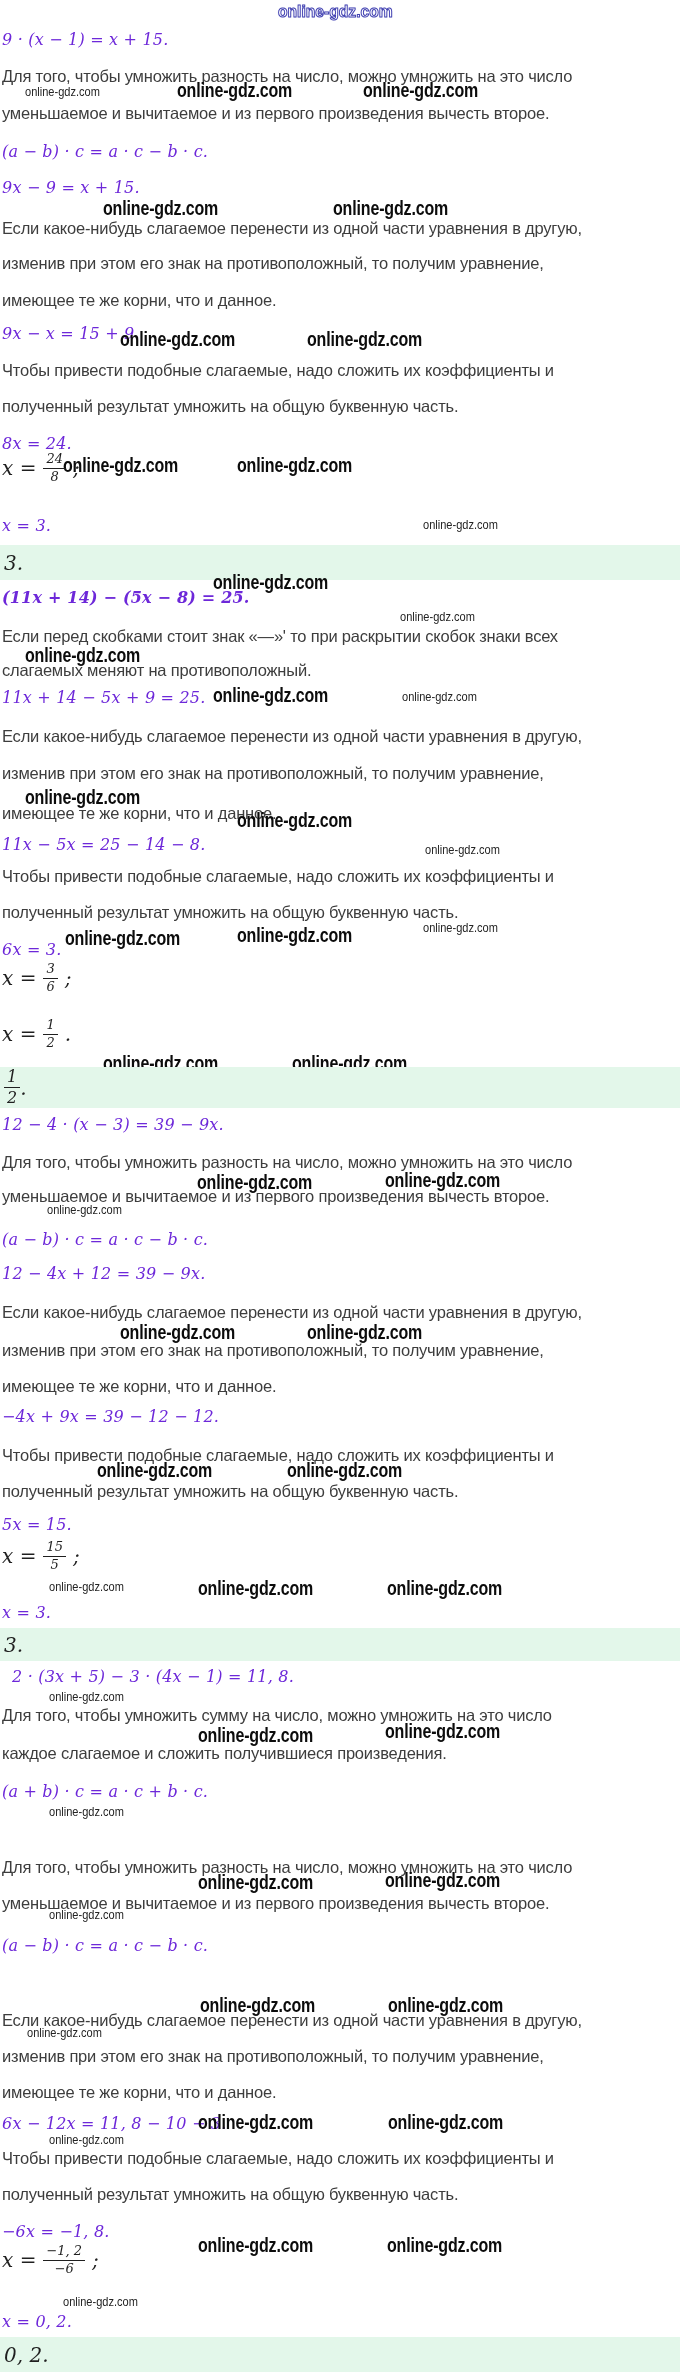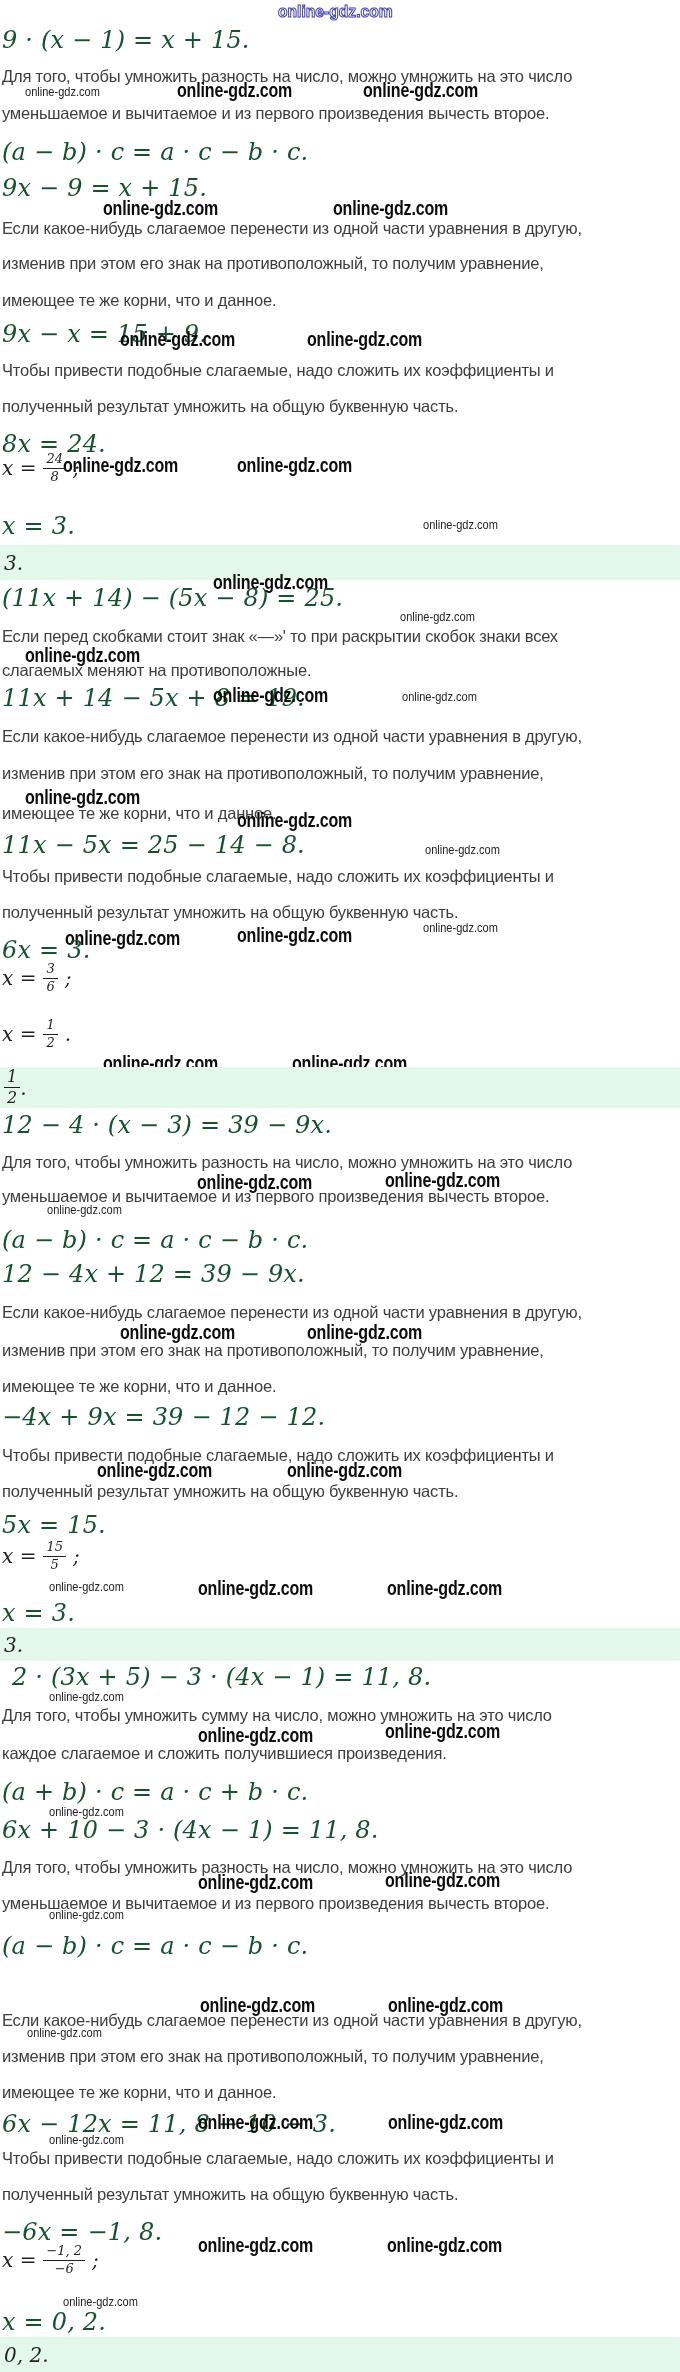--- a/index.html
+++ b/index.html
@@ -6,21 +6,21 @@
   html, body { background:#ffffff; }
   body { font-family:"Liberation Sans", sans-serif; }
   .page { position:relative; width:680px; height:2372px; background:#fff; overflow:hidden; }
   .page > div { position:absolute; white-space:nowrap; }
 
   .text {
     font-size:16.5px; line-height:20px; color:#3d3d3d; letter-spacing:-0.2px;
   }
   .math {
     font-family:"DejaVu Serif", serif; font-style:italic;
-    font-size:24px; line-height:24px; color:#14532d; letter-spacing:0.2px;
+    font-size:16px; line-height:24px; color:#6d28d9; letter-spacing:0.2px;
   }
   .wm-b {
     font-size:20px; font-weight:700; color:#0c0c0c; letter-spacing:-0.2px;
     transform:scaleX(0.8); transform-origin:left top; line-height:20px;
   }
   .wm-s {
     font-size:13px; font-weight:400; color:#242424;
     transform:scaleX(0.85); transform-origin:left top; line-height:14px;
   }
   .wm-top {
@@ -81,26 +81,26 @@
         <span class="den">8</span>
       </span>
       <span>;</span>
     </div>
     <div class="math" style="top: 514px; left: 2px;">x = 3.</div>
     <div class="wm-s" style="top: 518px; left: 423px;">online-gdz.com</div>
     <div class="band" style="top: 545px; height: 35px;">
       <span>3.</span>
     </div>
     <div class="wm-b" style="top: 572px; left: 213px;">online-gdz.com</div>
-    <div class="math" style="top: 586px; left: 2px;">(11x + 14) − (5x − 8) = 25.</div>
+    <div class="math" style="top: 586px; left: 2px; font-weight: bold;">(11x + 14) − (5x − 8) = 25.</div>
     <div class="wm-s" style="top: 610px; left: 400px;">online-gdz.com</div>
     <div class="text" style="top: 626px; left: 2px;">Если перед скобками стоит знак «—»' то при раскрытии скобок знаки всех</div>
     <div class="wm-b" style="top: 645px; left: 25px;">online-gdz.com</div>
-    <div class="text" style="top: 660px; left: 2px;">слагаемых меняют на противоположные.</div>
-    <div class="math" style="top: 686px; left: 2px;">11x + 14 − 5x + 8 = 19.</div>
+    <div class="text" style="top: 660px; left: 2px;">слагаемых меняют на противоположный.</div>
+    <div class="math" style="top: 686px; left: 2px;">11x + 14 − 5x + 9 = 25.</div>
     <div class="wm-b" style="top: 685px; left: 213px;">online-gdz.com</div>
     <div class="wm-s" style="top: 690px; left: 402px;">online-gdz.com</div>
     <div class="text" style="top: 726px; left: 2px;">Если какое-нибудь слагаемое перенести из одной части уравнения в другую,</div>
     <div class="text" style="top: 763px; left: 2px;">изменив при этом его знак на противоположный, то получим уравнение,</div>
     <div class="wm-b" style="top: 787px; left: 25px;">online-gdz.com</div>
     <div class="text" style="top: 803px; left: 2px;">имеющее те же корни, что и данное.</div>
     <div class="wm-b" style="top: 810px; left: 237px;">online-gdz.com</div>
     <div class="math" style="top: 833px; left: 2px;">11x − 5x = 25 − 14 − 8.</div>
     <div class="wm-s" style="top: 843px; left: 425px;">online-gdz.com</div>
     <div class="text" style="top: 866px; left: 2px;">Чтобы привести подобные слагаемые, надо сложить их коэффициенты и</div>
@@ -169,21 +169,20 @@
       <span>3.</span>
     </div>
     <div class="math" style="top: 1665px; left: 12px;">2 · (3x + 5) − 3 · (4x − 1) = 11, 8.</div>
     <div class="wm-s" style="top: 1690px; left: 49px;">online-gdz.com</div>
     <div class="text" style="top: 1705px; left: 2px;">Для того, чтобы умножить сумму на число, можно умножить на это число</div>
     <div class="wm-b" style="top: 1725px; left: 198px;">online-gdz.com</div>
     <div class="wm-b" style="top: 1721px; left: 385px;">online-gdz.com</div>
     <div class="text" style="top: 1743px; left: 2px;">каждое слагаемое и сложить получившиеся произведения.</div>
     <div class="math" style="top: 1780px; left: 2px;">(a + b) · c = a · c + b · c.</div>
     <div class="wm-s" style="top: 1805px; left: 49px;">online-gdz.com</div>
-    <div class="math" style="top: 1818px; left: 2px;">6x + 10 − 3 · (4x − 1) = 11, 8.</div>
     <div class="text" style="top: 1857px; left: 2px;">Для того, чтобы умножить разность на число, можно умножить на это число</div>
     <div class="wm-b" style="top: 1872px; left: 198px;">online-gdz.com</div>
     <div class="wm-b" style="top: 1870px; left: 385px;">online-gdz.com</div>
     <div class="text" style="top: 1893px; left: 2px;">уменьшаемое и вычитаемое и из первого произведения вычесть второе.</div>
     <div class="wm-s" style="top: 1908px; left: 49px;">online-gdz.com</div>
     <div class="math" style="top: 1934px; left: 2px;">(a − b) · c = a · c − b · c.</div>
     <div class="wm-b" style="top: 1995px; left: 200px;">online-gdz.com</div>
     <div class="wm-b" style="top: 1995px; left: 388px;">online-gdz.com</div>
     <div class="text" style="top: 2010px; left: 2px;">Если какое-нибудь слагаемое перенести из одной части уравнения в другую,</div>
     <div class="wm-s" style="top: 2026px; left: 27px;">online-gdz.com</div>

